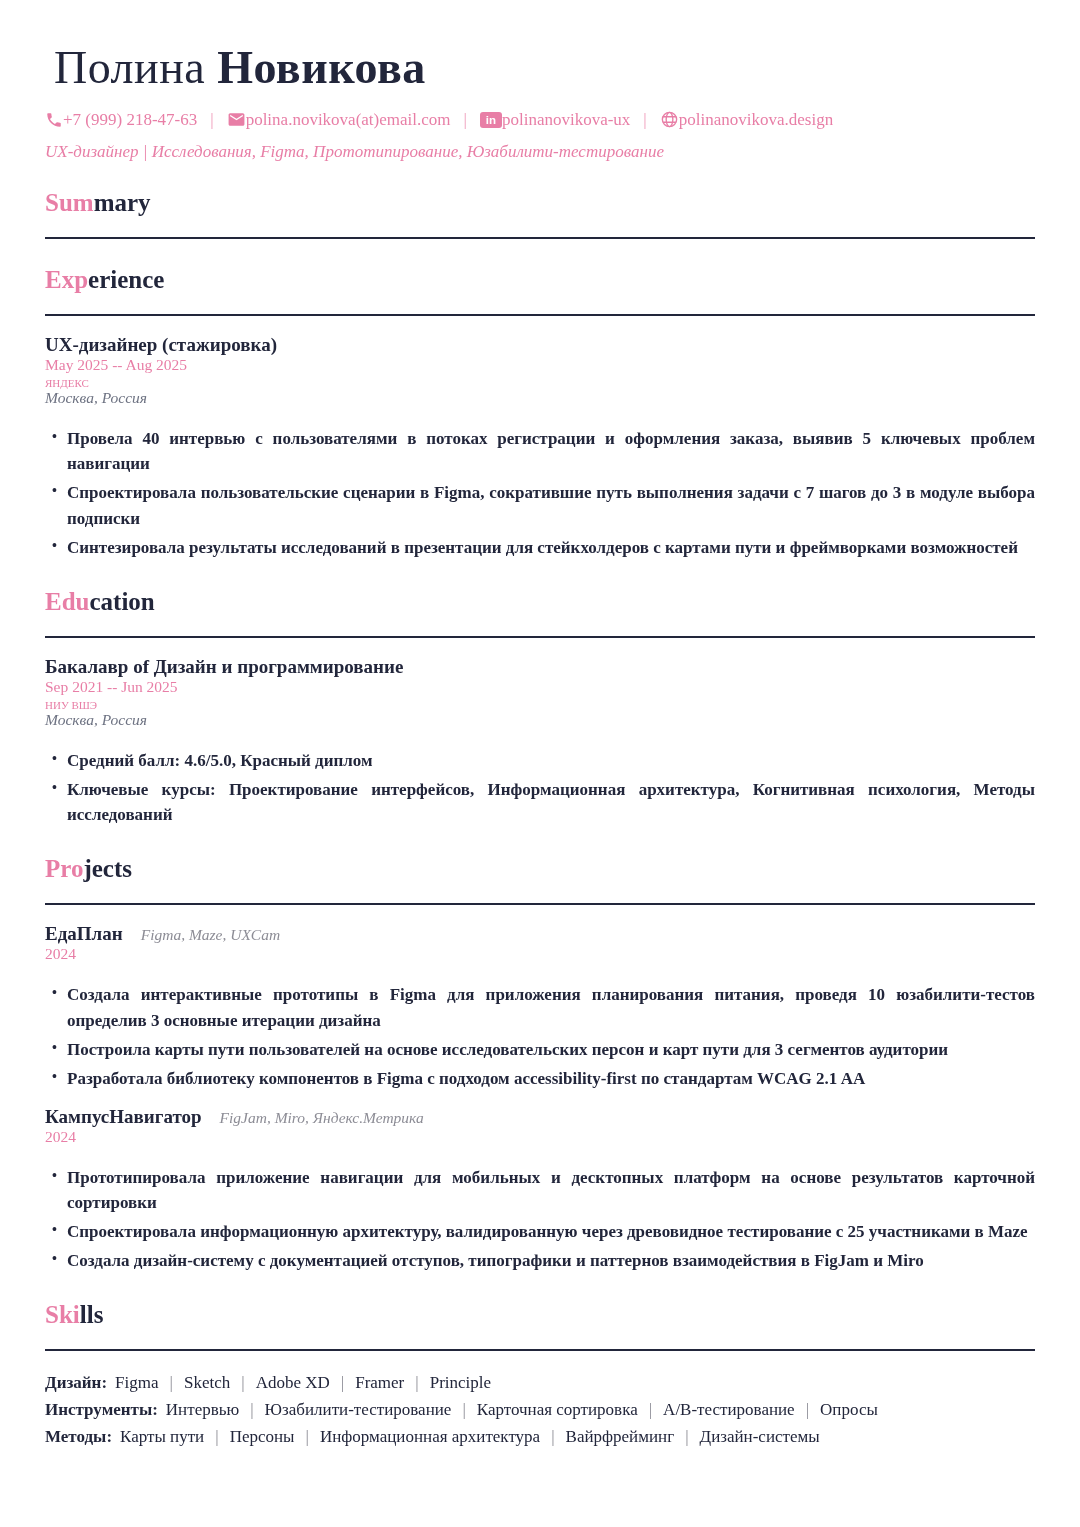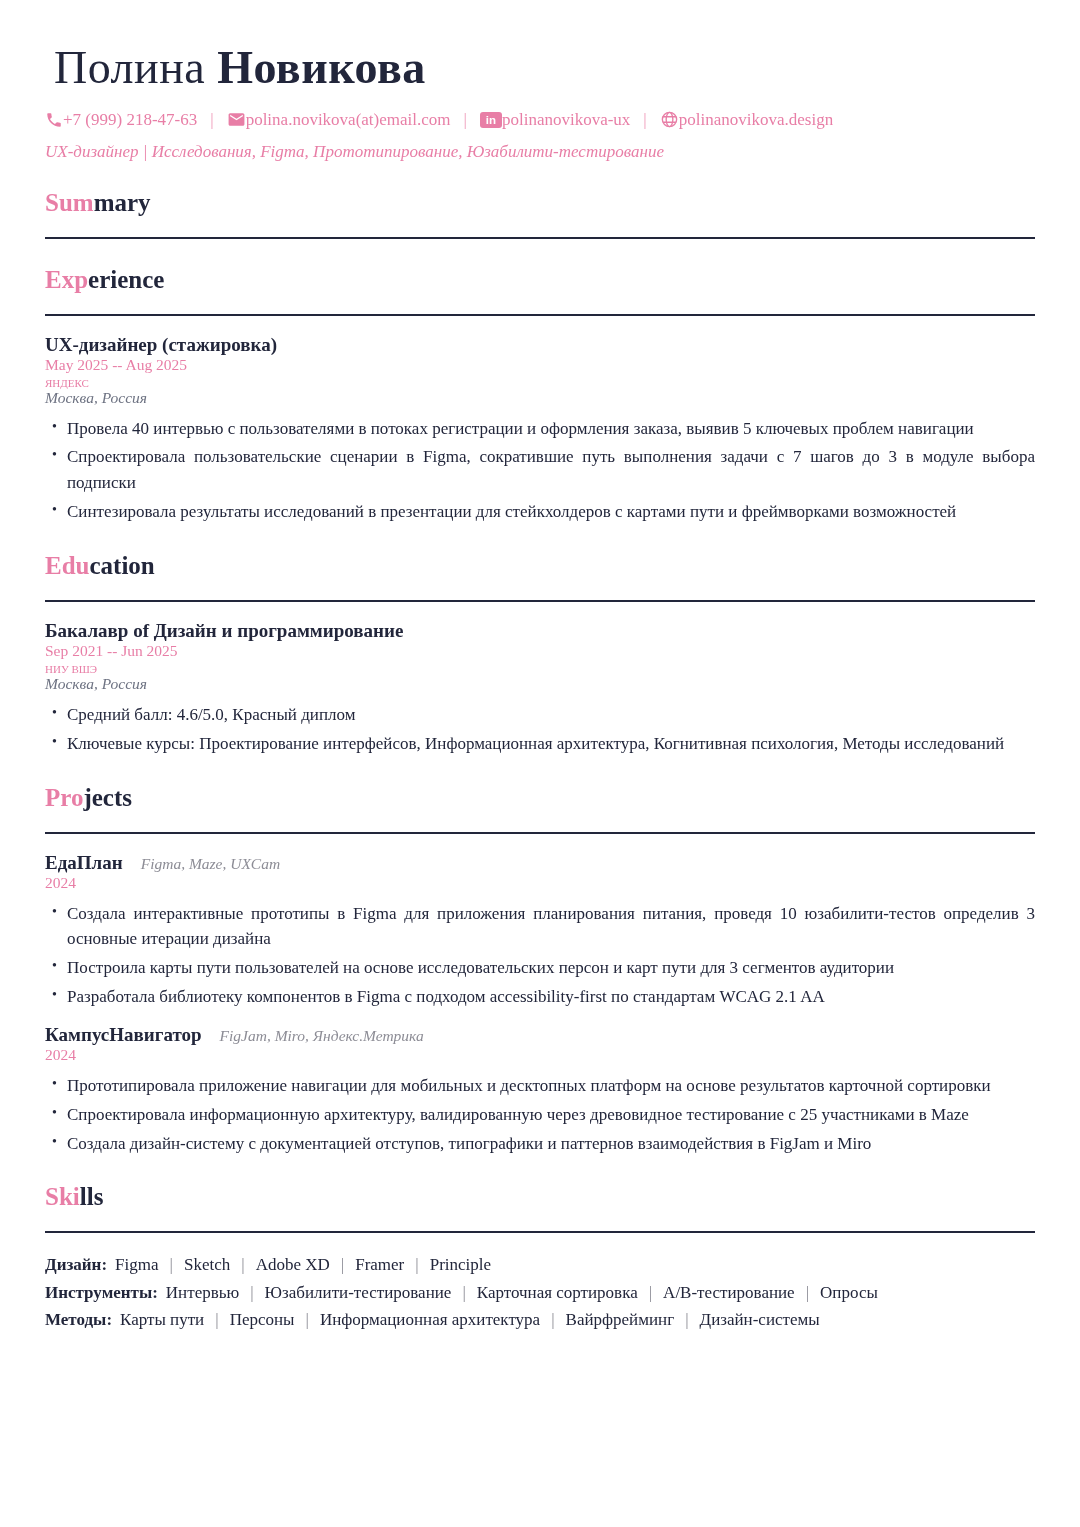--- a/index.html
+++ b/index.html
@@ -113,23 +113,24 @@
     white-space: nowrap;
   }
   .entry-tech {
     font-size: 15.5px;
     font-style: italic;
     color: #8c8c95;
     margin-left: 14px;
     font-weight: 400;
   }
   ul.bullets {
-    margin: 9px 0 0 0;
+    margin: 19px 0 0 0;
     padding: 0 0 0 22px;
     list-style: none;
+    font-weight: bold;
   }
   ul.bullets li {
     position: relative;
     font-size: 17px;
     line-height: 1.52;
     text-align: justify;
     margin-bottom: 3px;
   }
   ul.bullets li::before {
     content: "\2022";

